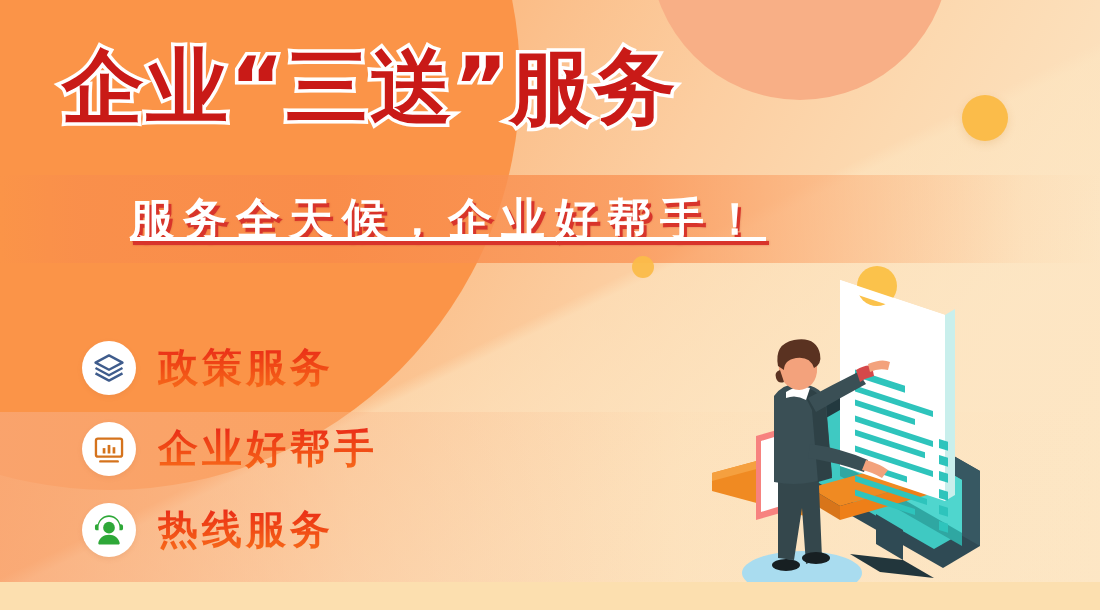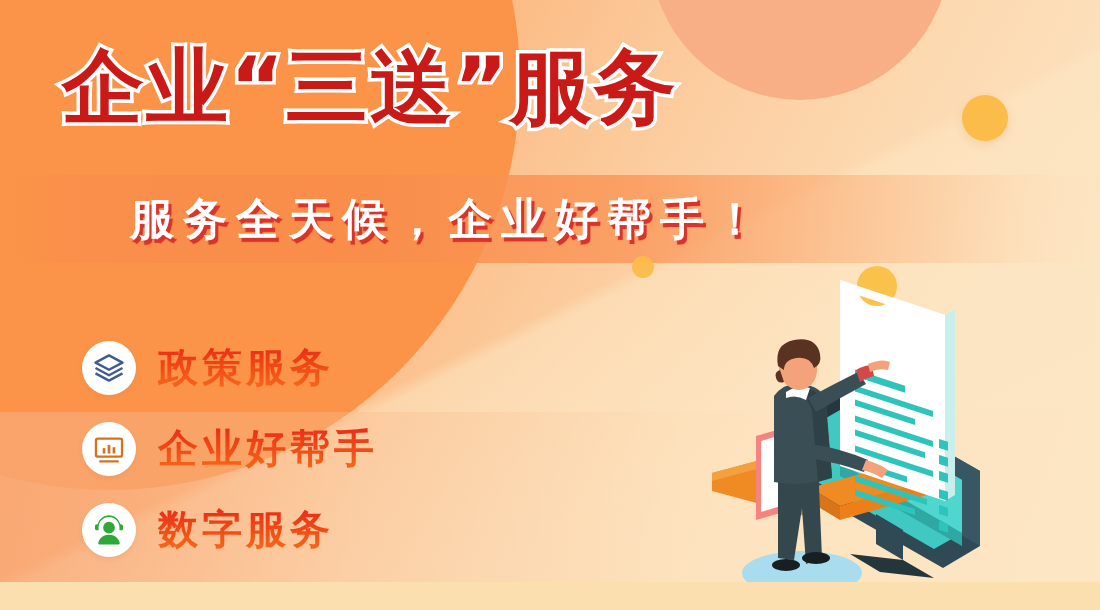--- a/index.html
+++ b/index.html
@@ -77,20 +77,21 @@
     font-family:"DejaVu Sans","Liberation Sans",sans-serif;
     white-space:nowrap;
     text-shadow:0 2px 1px rgba(255,255,255,.5);
   }
   .subtitle {
     position:absolute; left:130px; top:190px;
     font-size:44px; font-weight:bold; letter-spacing:9px;
     color:#FFFFFF; white-space:nowrap;
     font-family:"DejaVu Sans","Liberation Sans",sans-serif;
     text-shadow: 3px 4px 0 #D8342B, 3px 4px 2px rgba(160,30,25,.35);
+    text-decoration: underline;
   }
 
   
   .features {
     position:absolute; left:82px; top:340px;
     display:flex; flex-direction:column; gap:26px;
   }
   .feature {
     display:flex; align-items:flex-end; gap:22px;
   }
@@ -171,21 +172,21 @@
       <span class="feat-icon">
         <svg width="36" height="36" viewBox="0 0 40 40" aria-hidden="true">
           <g fill="#2EA838">
             <path d="M8.2 15.5a11.8 11.8 0 0 1 23.6 0v5.2a2.6 2.6 0 0 1-2.6 2.6h-1.3V15.5a9.9 9.9 0 0 0-19.8 0v7.8H6.8a2.6 2.6 0 0 1-2.6-2.6z" opacity="0"></path>
             <path d="M20 5.6c-6.4 0-11.6 5-11.6 11.2v3.6H6.6c-1.2 0-2.2-1-2.2-2.2v-2.4c0-1.2 1-2.2 2.2-2.2h.9C8.8 8.1 13.9 3.6 20 3.6s11.2 4.5 12.5 10h.9c1.2 0 2.2 1 2.2 2.2v2.4c0 1.2-1 2.2-2.2 2.2h-1.8v-3.6C31.6 10.6 26.4 5.6 20 5.6z"></path>
             <circle cx="20" cy="17.4" r="6.5"></circle>
             <path d="M20 25.4c-6 0-10.9 3.9-11.9 9-.2.9.5 1.7 1.4 1.7h21c.9 0 1.6-.8 1.4-1.7-1-5.1-5.9-9-11.9-9z"></path>
           </g>
         </svg>
       </span>
-      <span class="feat-label" data-txt="热线服务">数字服务</span>
+      <span class="feat-label" data-txt="热线服务">热线服务</span>
     </div>
 
   </div>
 
   <div class="illus">
     <svg width="400" height="352" viewBox="0 0 400 352" aria-hidden="true">
 
       <ellipse cx="112" cy="315" rx="60" ry="22" fill="#A9DCEF"></ellipse>
 
       <g>

